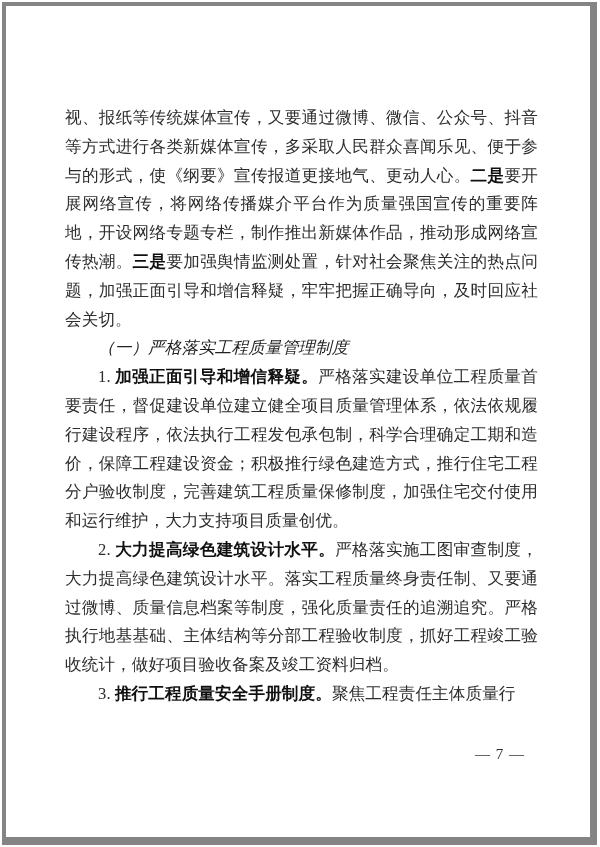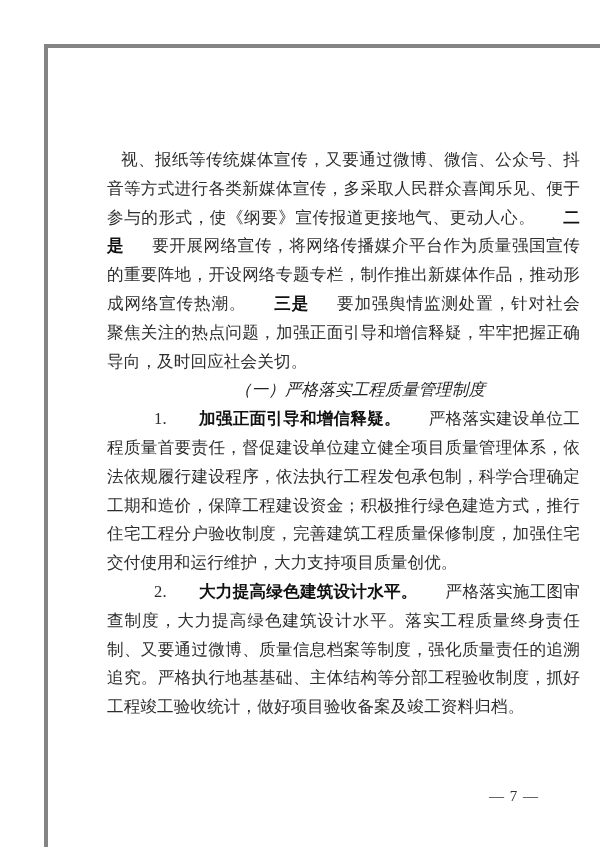--- a/index.html
+++ b/index.html
@@ -1,15 +1,15 @@
 <!DOCTYPE html>
 <html><head>
 <meta charset="utf-8">
 <style>
-  * { margin: 14px; padding: 0; box-sizing: border-box; }
+  * { margin: 0; padding: 0; box-sizing: border-box; }
   html, body {
     width: 600px; height: 847px;
     background: #ffffff;
     font-family: "Liberation Serif", serif;
     overflow: hidden;
   }
   body { position: relative; }
 
   
   .page-frame {
@@ -49,21 +49,21 @@
     font-family: "Liberation Sans", sans-serif;
     font-size: 17.2px;
     text-indent: 33px;
     text-align: left;
   }
 
   .subsection-heading {
     font-style: italic;
     color: #222222;
     text-indent: 33px;
-    text-align: center;
+    text-align: left;
   }
 
   .item-num { color: #2d2d2d; }
 
   .item-title {
     font-weight: 700;
     color: #101010;
     font-family: "Liberation Sans", sans-serif;
   }
 
@@ -86,16 +86,17 @@
 
   <p><span>视、报纸等传统媒体宣传，又要通过微博、微信、公众号、抖音等方式进行各类新媒体宣传，多采取人民群众喜闻乐见、便于参与的形式，使《纲要》宣传报道更接地气、更动人心。</span><span class="run-bold">二是</span><span>要开展网络宣传，将网络传播媒介平台作为质量强国宣传的重要阵地，开设网络专题专栏，制作推出新媒体作品，推动形成网络宣传热潮。</span><span class="run-bold">三是</span><span>要加强舆情监测处置，针对社会聚焦关注的热点问题，加强正面引导和增信释疑，牢牢把握正确导向，及时回应社会关切。</span></p>
 
 
   <p class="subsection-heading">（一）严格落实工程质量管理制度</p>
 
   <p class="indent-2em"><span class="item-num">1. </span><span class="item-title">加强正面引导和增信释疑。</span><span>严格落实建设单位工程质量首要责任，督促建设单位建立健全项目质量管理体系，依法依规履行建设程序，依法执行工程发包承包制，科学合理确定工期和造价，保障工程建设资金；积极推行绿色建造方式，推行住宅工程分户验收制度，完善建筑工程质量保修制度，加强住宅交付使用和运行维护，大力支持项目质量创优。</span></p>
 
   <p class="indent-2em"><span class="item-num">2. </span><span class="item-title">大力提高绿色建筑设计水平。</span><span>严格落实施工图审查制度，大力提高绿色建筑设计水平。落实工程质量终身责任制、又要通过微博、质量信息档案等制度，强化质量责任的追溯追究。严格执行地基基础、主体结构等分部工程验收制度，抓好工程竣工验收统计，做好项目验收备案及竣工资料归档。</span></p>
 
+  <p class="indent-2em"><span class="item-num">3. </span><span class="item-title">推行工程质量安全手册制度。</span><span>聚焦工程责任主体质量行</span></p>
 
 </div>
 
 <div class="page-number">— 7 —</div>
 
 </body></html>

